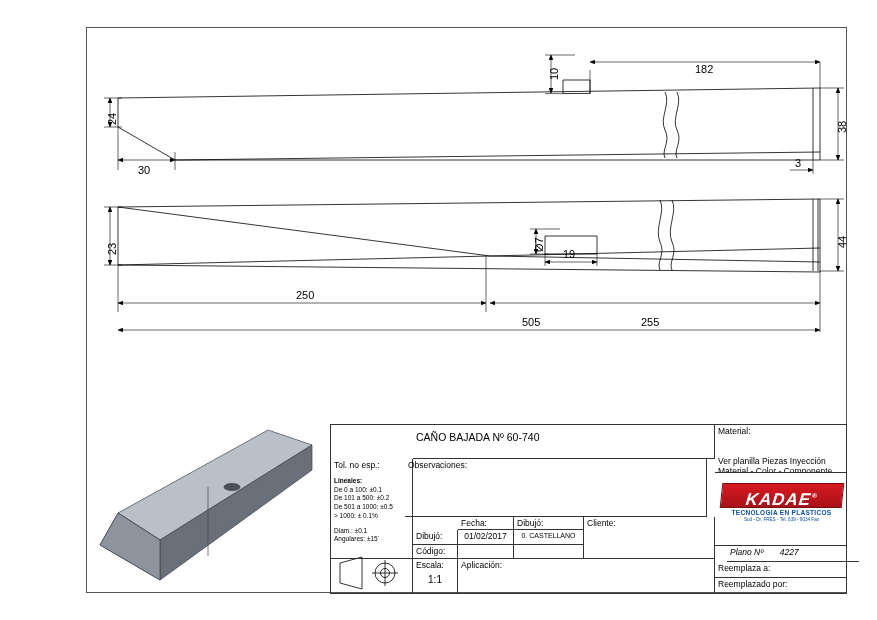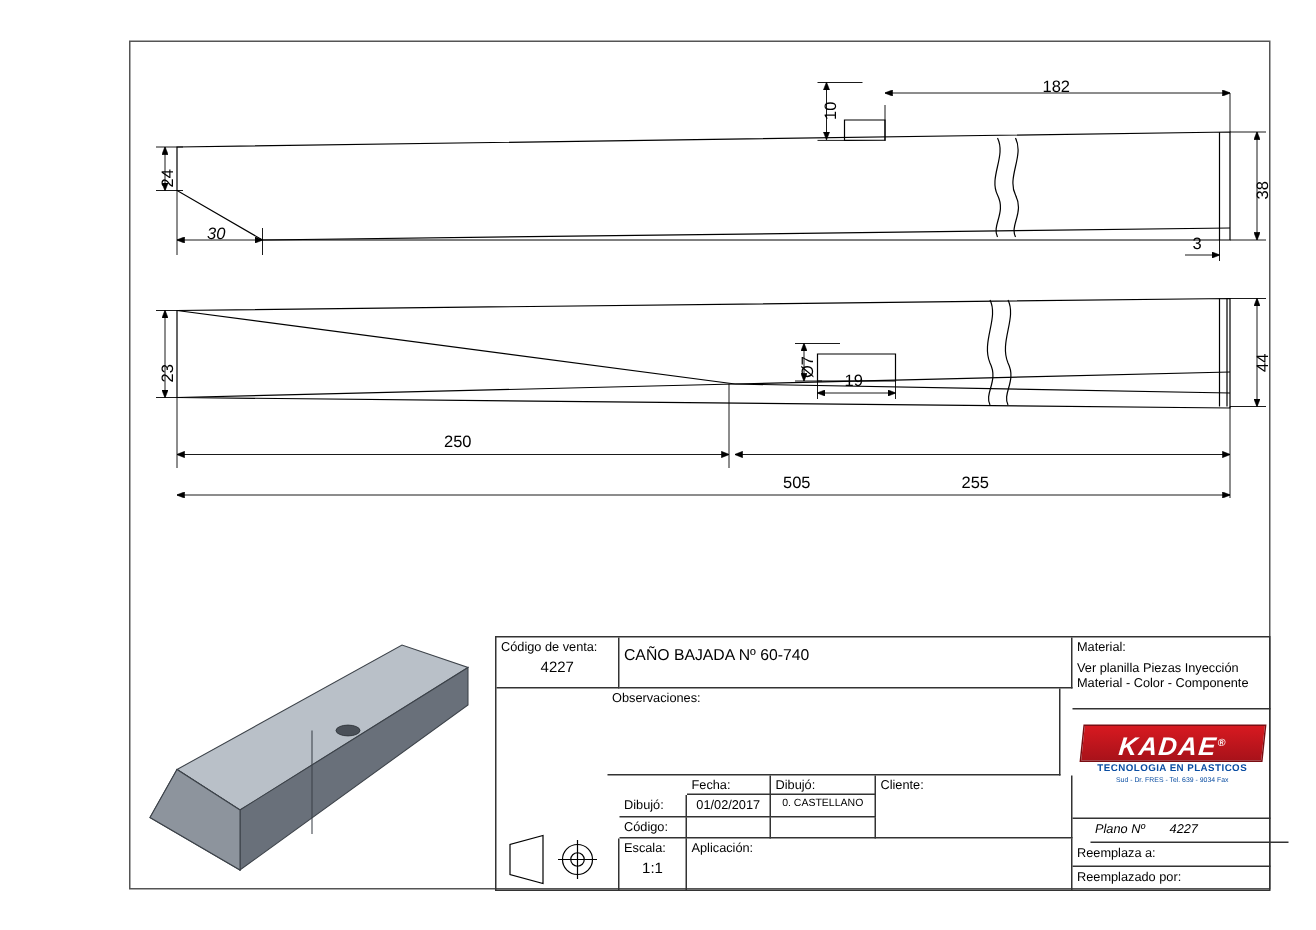--- a/index.html
+++ b/index.html
@@ -237,41 +237,49 @@
     <g stroke="#000" fill="none" stroke-width="0.8">
       <path d="M 340 563 L 340 583 L 362 589 L 362 557 Z"></path>
       <circle cx="385" cy="573" r="10"></circle>
       <circle cx="385" cy="573" r="4.5"></circle>
       <path d="M 385 560 L 385 586"></path>
       <path d="M 372 573 L 398 573"></path>
     </g>
   </svg>
 
   <div class="dimtext vert" style="left:106px; top:125px;">24</div>
-  <div class="dimtext" style="left:138px; top:150px;font-style:italic;">30</div>
+  <div class="dimtext" style="left:138px; top:164px;">30</div>
   <div class="dimtext vert" style="left:548px; top:80px;">10</div>
-  <div class="dimtext" style="left:695px; top:52px;">182</div>
+  <div class="dimtext" style="left:695px; top:63px;">182</div>
   <div class="dimtext vert" style="left:836px; top:133px;">38</div>
   <div class="dimtext" style="left:795px; top:157px;">3</div>
 
   <div class="dimtext vert" style="left:106px; top:255px;">23</div>
   <div class="dimtext vert" style="left:533px; top:252px;">Ø7</div>
   <div class="dimtext" style="left:563px; top:248px;">19</div>
   <div class="dimtext vert" style="left:836px; top:248px;">44</div>
   <div class="dimtext" style="left:296px; top:289px;">250</div>
   <div class="dimtext" style="left:641px; top:289px;margin-top:27px;">255</div>
   <div class="dimtext" style="left:522px; top:316px;text-align:right;">505</div>
 
   <div class="titleblock">
 
-    <div class="tb-cell" style="left:0; top:0; width:82px; height:34px;">
-      <div class="tb-label">Código de venta:</div>
-      <div class="tb-value">4227</div>
-    </div>
-
+
+    <div class="tb-cell" style="left:0; top:34px; width:82px; height:100px;">
+      <div class="tb-label">Tol. no esp.:</div>
+      <div class="tol-lines" style="margin-top:6px;">
+        <div style="font-weight:bold;">Lineales:</div>
+        <div>De 0 a 100: ±0.1</div>
+        <div>De 101 a 500: ±0.2</div>
+        <div>De 501 a 1000: ±0.5</div>
+        <div>&gt; 1000: ± 0.1%</div>
+        <div style="margin-top:6px;">Diam.: ±0.1</div>
+        <div>Angulares: ±15´</div>
+      </div>
+    </div>
 
     <div class="tb-cell nbb" style="left:0; top:134px; width:82px; height:35px;"></div>
 
     <div class="tb-cell" style="left:82px; top:0; width:302px; height:34px;">
       <div class="denom-val">CAÑO BAJADA Nº 60-740</div>
     </div>
 
     <div class="tb-cell" style="left:74px; top:34px; width:302px; height:58px;">
       <div class="tb-label">Observaciones:</div>
     </div>
@@ -305,21 +313,21 @@
     <div class="tb-cell nbb" style="left:82px; top:134px; width:45px; height:35px;">
       <div class="tb-label">Escala:</div>
       <div class="tb-value">1:1</div>
     </div>
     <div class="tb-cell nbb" style="left:127px; top:134px; width:257px; height:35px;">
       <div class="tb-label">Aplicación:</div>
     </div>
 
     <div class="tb-cell nb" style="left:384px; top:0; width:132px; height:48px;">
       <div class="tb-label">Material:</div>
-      <div class="tb-label" style="margin-top:4px;">Ver planilla Piezas Inyección</div>
+      <div class="tb-label" style="margin-top:20px;">Ver planilla Piezas Inyección</div>
       <div class="tb-label">Material - Color - Componente</div>
     </div>
 
     <div class="tb-cell nb" style="left:384px; top:48px; width:132px; height:73px;"></div>
 
     <div class="tb-cell nb" style="left:396px; top:121px; width:132px; height:16px;font-style:italic;">
       <span class="tb-label">Plano Nº</span>
       <span class="tb-label" style="margin-left:14px;">4227</span>
     </div>
     <div class="tb-cell nb" style="left:384px; top:137px; width:132px; height:16px;">

